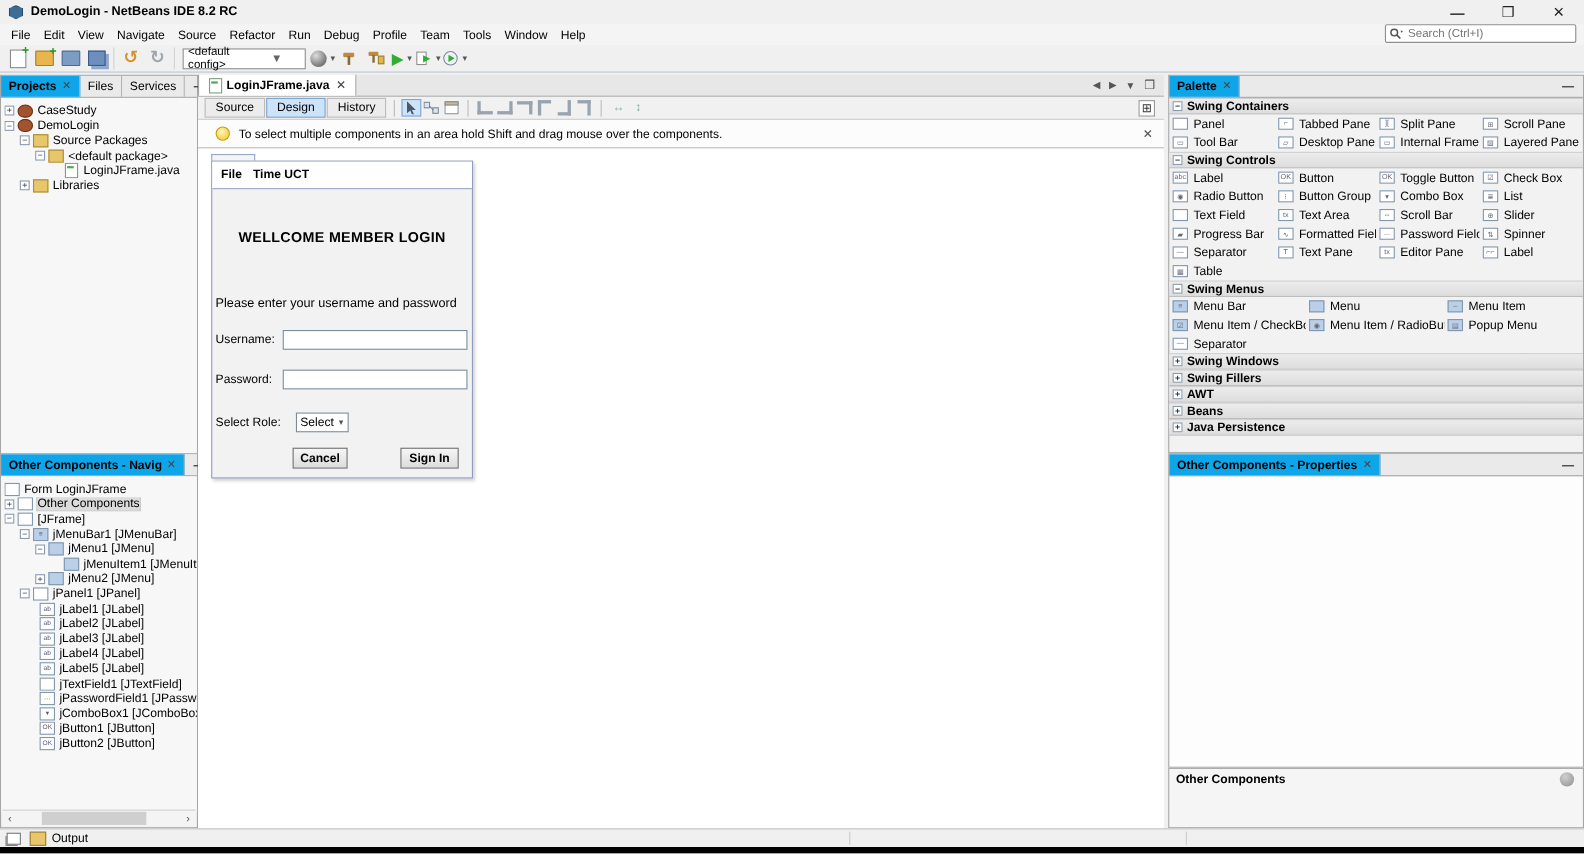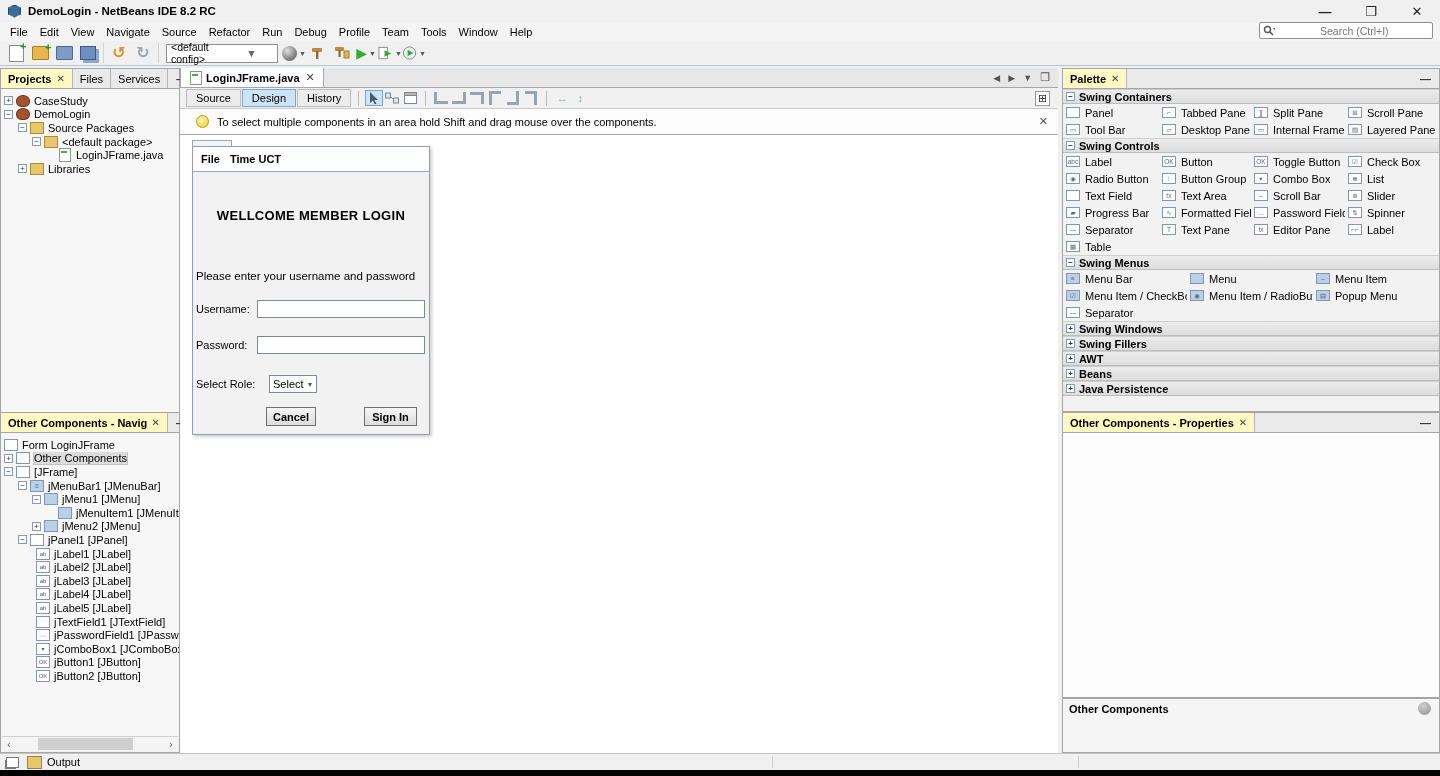--- a/index.html
+++ b/index.html
@@ -13,21 +13,21 @@
   
   .titlebar{top:0;left:0;width:1440px;height:22px;background:#f0f0f0;display:flex;align-items:center;font-weight:bold;}
   .nb-logo{width:13px;height:13px;margin:0 7px 0 8px;background:#3d6d94;
     clip-path:polygon(50% 0,100% 25%,100% 75%,50% 100%,0 75%,0 25%);border:1px solid #24455e;box-sizing:border-box;}
   .title-text{font-size:11.5px;}
   .winbtns{margin-left:auto;display:flex;}
   .winbtn{width:46px;height:22px;display:flex;align-items:center;justify-content:center;font-size:13px;color:#222;}
   
   .menubar{top:22px;left:0;width:1440px;height:19px;background:#f4f4f4;display:flex;align-items:center;padding-left:4px;box-sizing:border-box;}
   .menu-item{padding:2px 6px;}
-  .searchbox{position:absolute;right:7px;top:0px;width:172px;height:15px;background:#fff;border:1px solid #8e8e8e;display:flex;align-items:center;border-radius:2px;gap:40px;}
+  .searchbox{position:absolute;right:7px;top:0px;width:172px;height:15px;background:#fff;border:1px solid #8e8e8e;display:flex;align-items:center;border-radius:2px;}
   .searchbox input{border:none;outline:none;flex:1;font-size:10.5px;font-family:inherit;color:#777;background:transparent;min-width:0;}
   .mag{width:13px;margin:0 2px 0 3px;display:flex;align-items:center;}
   
   .toolbar{top:41px;left:0;width:1440px;height:25px;display:flex;align-items:center;padding-left:4px;box-sizing:border-box;border-bottom:1px solid #b8c6d4;}
   .tbtn{width:24px;height:22px;display:flex;align-items:center;justify-content:center;position:relative;}
   .tsep{width:1px;height:20px;background:#d2d2d2;margin:0 3px;}
   .icon-page{width:13px;height:15px;background:#fff;border:1px solid #8a8a8a;position:relative;}
   .plus::after{content:"+";position:absolute;right:-4px;top:-6px;color:#1f9d1f;font-weight:bold;font-size:11px;}
   .icon-folder{width:15px;height:12px;background:#e8b64c;border:1px solid #a1812e;position:relative;border-radius:1px;}
   .icon-folder.blue{background:#7d9cc4;border-color:#4a6a94;}
@@ -38,21 +38,21 @@
   .cfgbox{height:17px;width:110px;background:#fff;border:1px solid #8e8e8e;display:flex;align-items:center;margin:0 4px;}
   .cfgbox span{flex:1;padding-left:4px;font-size:10.5px;}
   .cfgarrow{width:15px;color:#666;font-size:8px;text-align:center;}
   .sphere{width:15px;height:15px;border-radius:50%;background:radial-gradient(circle at 35% 30%,#ddd,#777 70%);}
   .ddarrow{font-size:7px;color:#555;margin-left:2px;}
   .run-tri{color:#2faf2f;font-size:14px;}
   
   .panel{background:#f2f2f2;border:1px solid #a6a6a6;box-sizing:border-box;}
   .tabbar{height:19px;background:#eaeaea;border-bottom:1px solid #a6a6a6;display:flex;align-items:stretch;font-size:11px;}
   .tab{display:flex;align-items:center;padding:0 7px;border-right:1px solid #b5b5b5;}
-  .tab.active{background:#fef9c3;font-weight:bold;}
+  .tab.active{background:#0ea5e9;font-weight:bold;}
   .tab .x{margin-left:5px;color:#444;font-size:10px;}
   .tab-min{margin-left:auto;display:flex;align-items:center;padding:0 8px;color:#333;font-weight:bold;}
   
   .trow{display:flex;align-items:center;height:13.6px;white-space:nowrap;overflow:hidden;}
   .exp{width:9px;height:9px;border:1px solid #8a9bb0;background:#fff;font-size:8px;line-height:7px;text-align:center;color:#333;margin-right:3px;flex:none;box-sizing:border-box;}
   .exp.none{visibility:hidden;}
   .ticn{width:14px;height:12px;flex:none;margin-right:4px;display:inline-flex;align-items:center;justify-content:center;box-sizing:border-box;}
   .coffee{background:#a4532f;border-radius:50% 50% 45% 45%;width:12px;height:10px;border:1px solid #6e3015;}
   .pkg{background:#e8c76c;border:1px solid #a98d36;width:13px;height:10px;}
   .jfile{background:#fff;border:1px solid #7f9f7f;width:10px;height:12px;position:relative;}

